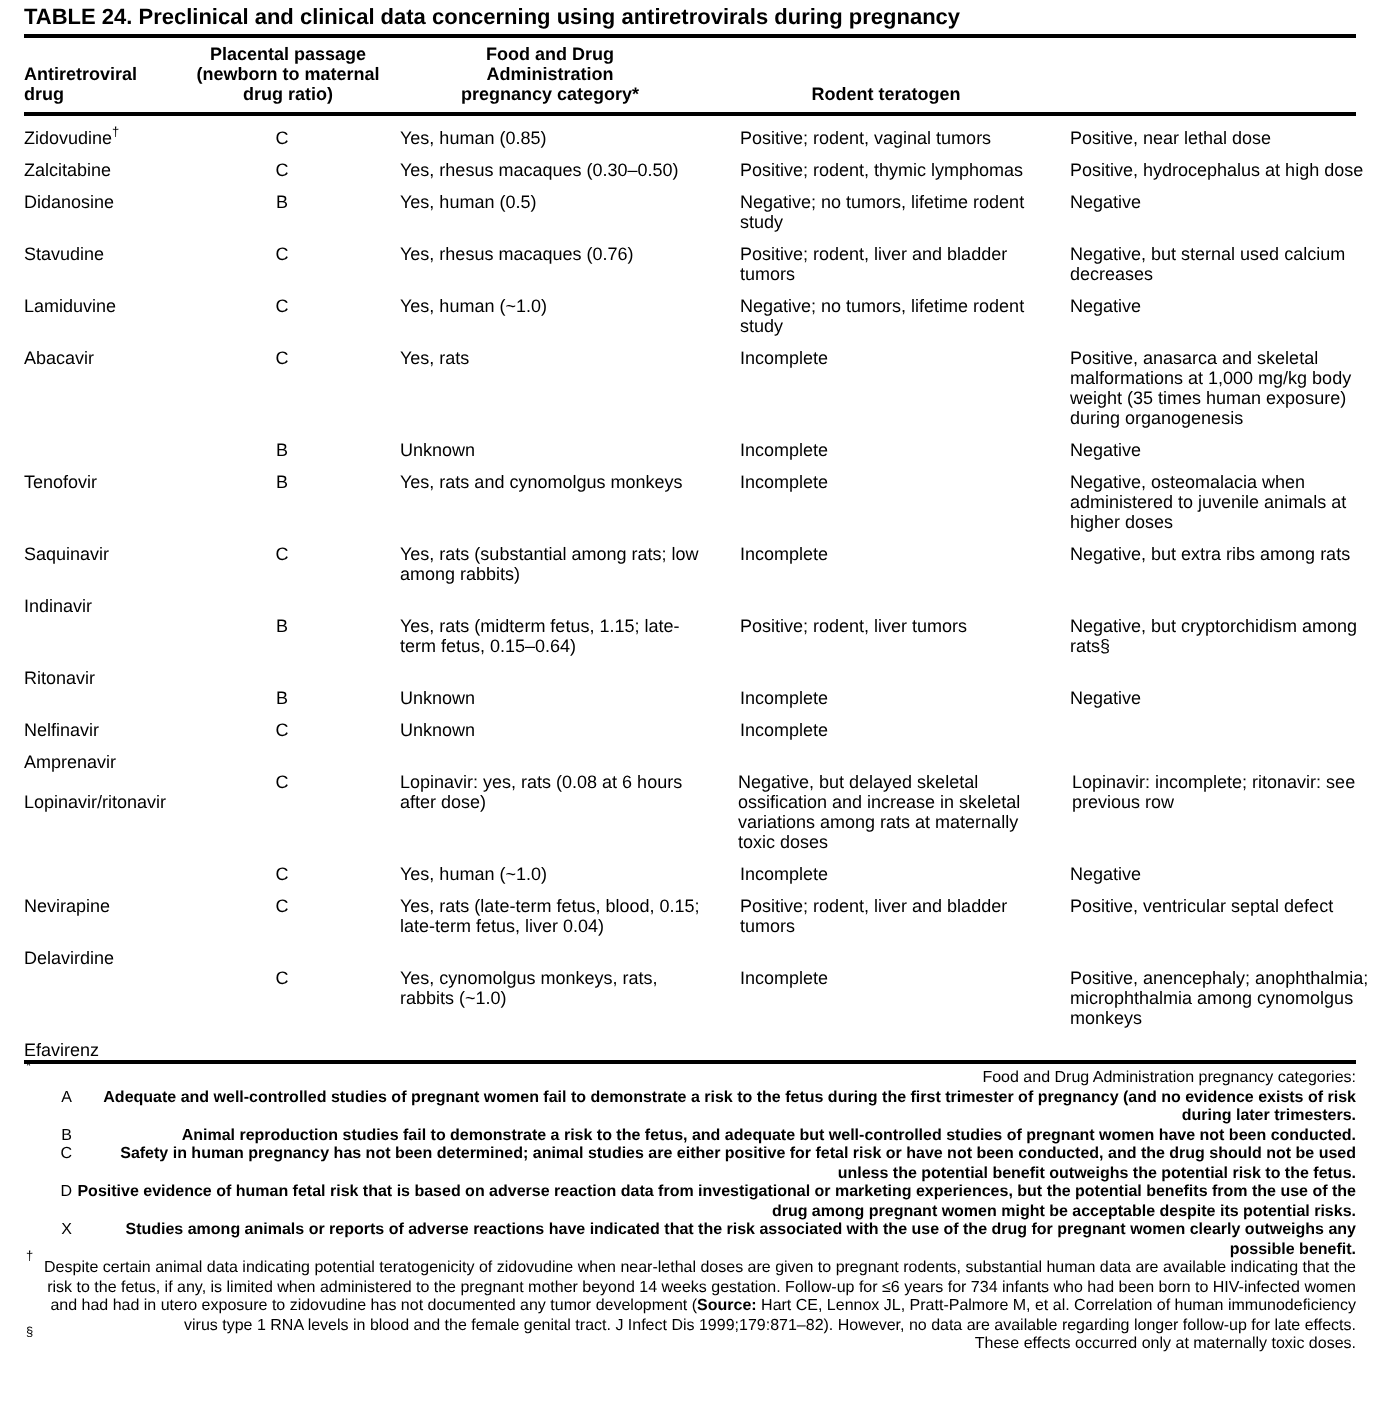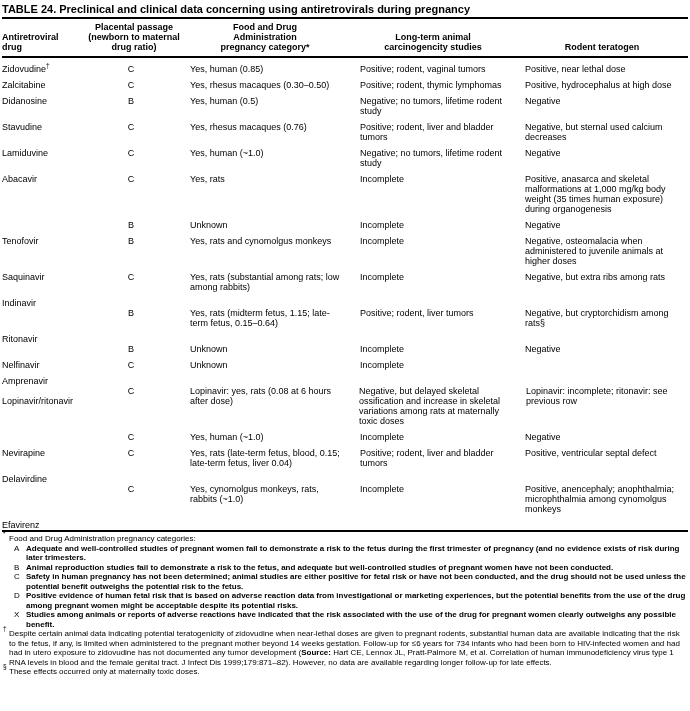--- a/index.html
+++ b/index.html
@@ -1,35 +1,35 @@
 <!DOCTYPE html>
 <html><head>
 <meta charset="utf-8">
 <style>
   html,body{margin:0;padding:0;background:#fff;color:#000;}
   body{width:690px;height:711px;overflow:hidden;font-family:"Liberation Sans",sans-serif;-webkit-font-smoothing:antialiased;}
-  .page{padding:0 2px;}
+  .page{padding:0 12px;}
   .title{font-size:11px;font-weight:bold;padding:3px 0 2px 0;letter-spacing:0;}
   .thick{border-top:2px solid #000;height:0;}
   .grid{display:grid;grid-template-columns:86px 92px 170px 166px 172px;}
   .hdr{align-items:end;padding:3px 0 4px 0;font-weight:bold;font-size:9px;line-height:10px;}
   .h{white-space:pre-line;}
   .h-cat,.h-pla,.h-car,.h-ter{text-align:center;}
   .tbody{padding-top:6px;}
   .row{font-size:9px;line-height:10px;margin-bottom:6px;}
   .label-row{margin-bottom:0;}
   .cell{padding-right:6px;}
   .c-cat{text-align:center;}
   .c-pla{padding-left:10px;}
   .c-car{padding-left:10px;}
   .c-ter{padding-left:9px;padding-right:0;}
   .offset{padding-top:10px;}
   sup{font-size:6.5px;vertical-align:super;line-height:0;}
   .fns{font-size:8px;line-height:9.5px;padding-top:2px;}
-  .fn{position:relative;padding-left:7px;}
+  .fn{position:relative;padding-left:7px;text-align:right;}
   .fn>sup{position:absolute;left:1px;top:0;}
   .fn-item{display:flex;padding-left:5px;}
   .fn-letter{flex:0 0 12px;}
   .fn-text{flex:1;font-weight:bold;}
 </style>
 </head>
 <body>
 
 <div class="page">
 
@@ -37,22 +37,20 @@
   <div class="thick"></div>
 
   <div class="grid hdr">
     <div class="h h-drug">Antiretroviral
 drug</div>
     <div class="h h-pla">Placental passage
 (newborn to maternal drug ratio)</div>
     <div class="h h-cat">Food and Drug
 Administration
 pregnancy category*</div>
-    <div class="h h-car">Long-term animal
-carcinogencity studies</div>
     <div class="h h-ter">Rodent teratogen</div>
   </div>
   <div class="thick"></div>
 
   <div class="tbody">
       <div class="grid row">
         <div class="cell c-drug">Zidovudine<sup>†</sup></div>
         <div class="cell c-cat">C</div>
         <div class="cell c-pla">Yes, human (0.85)</div>
         <div class="cell c-car">Positive; rodent, vaginal tumors</div>

